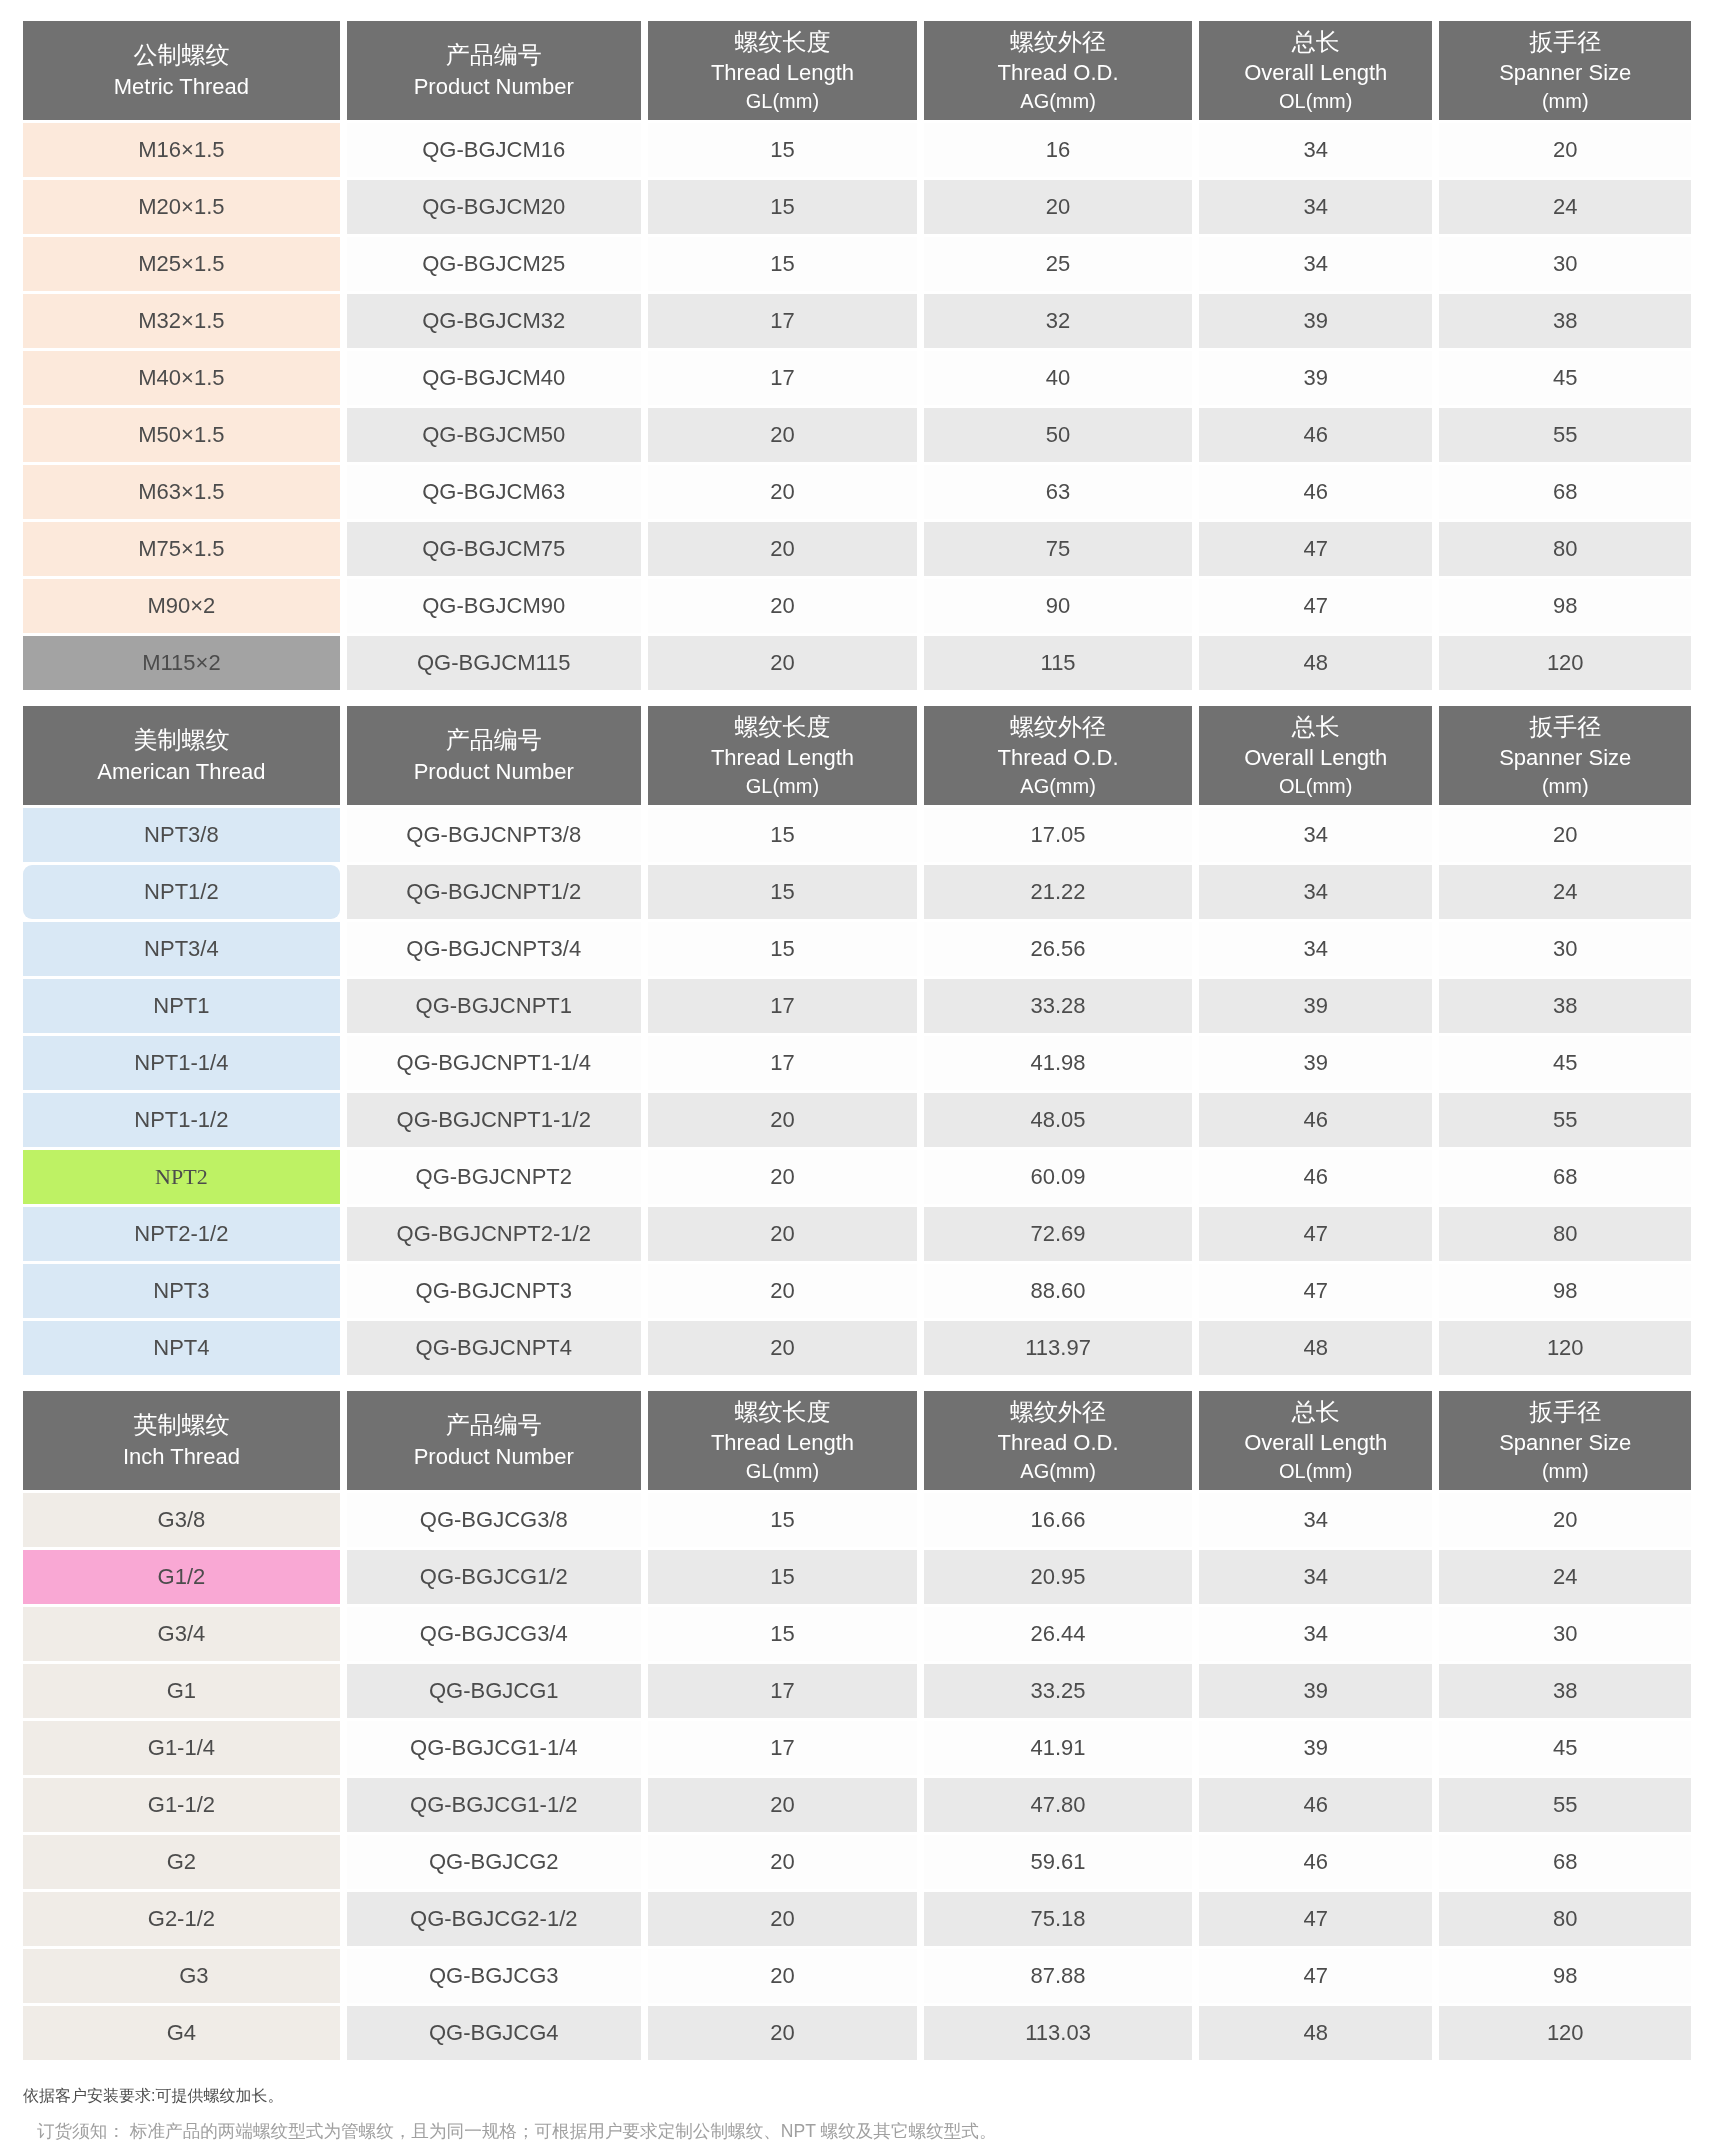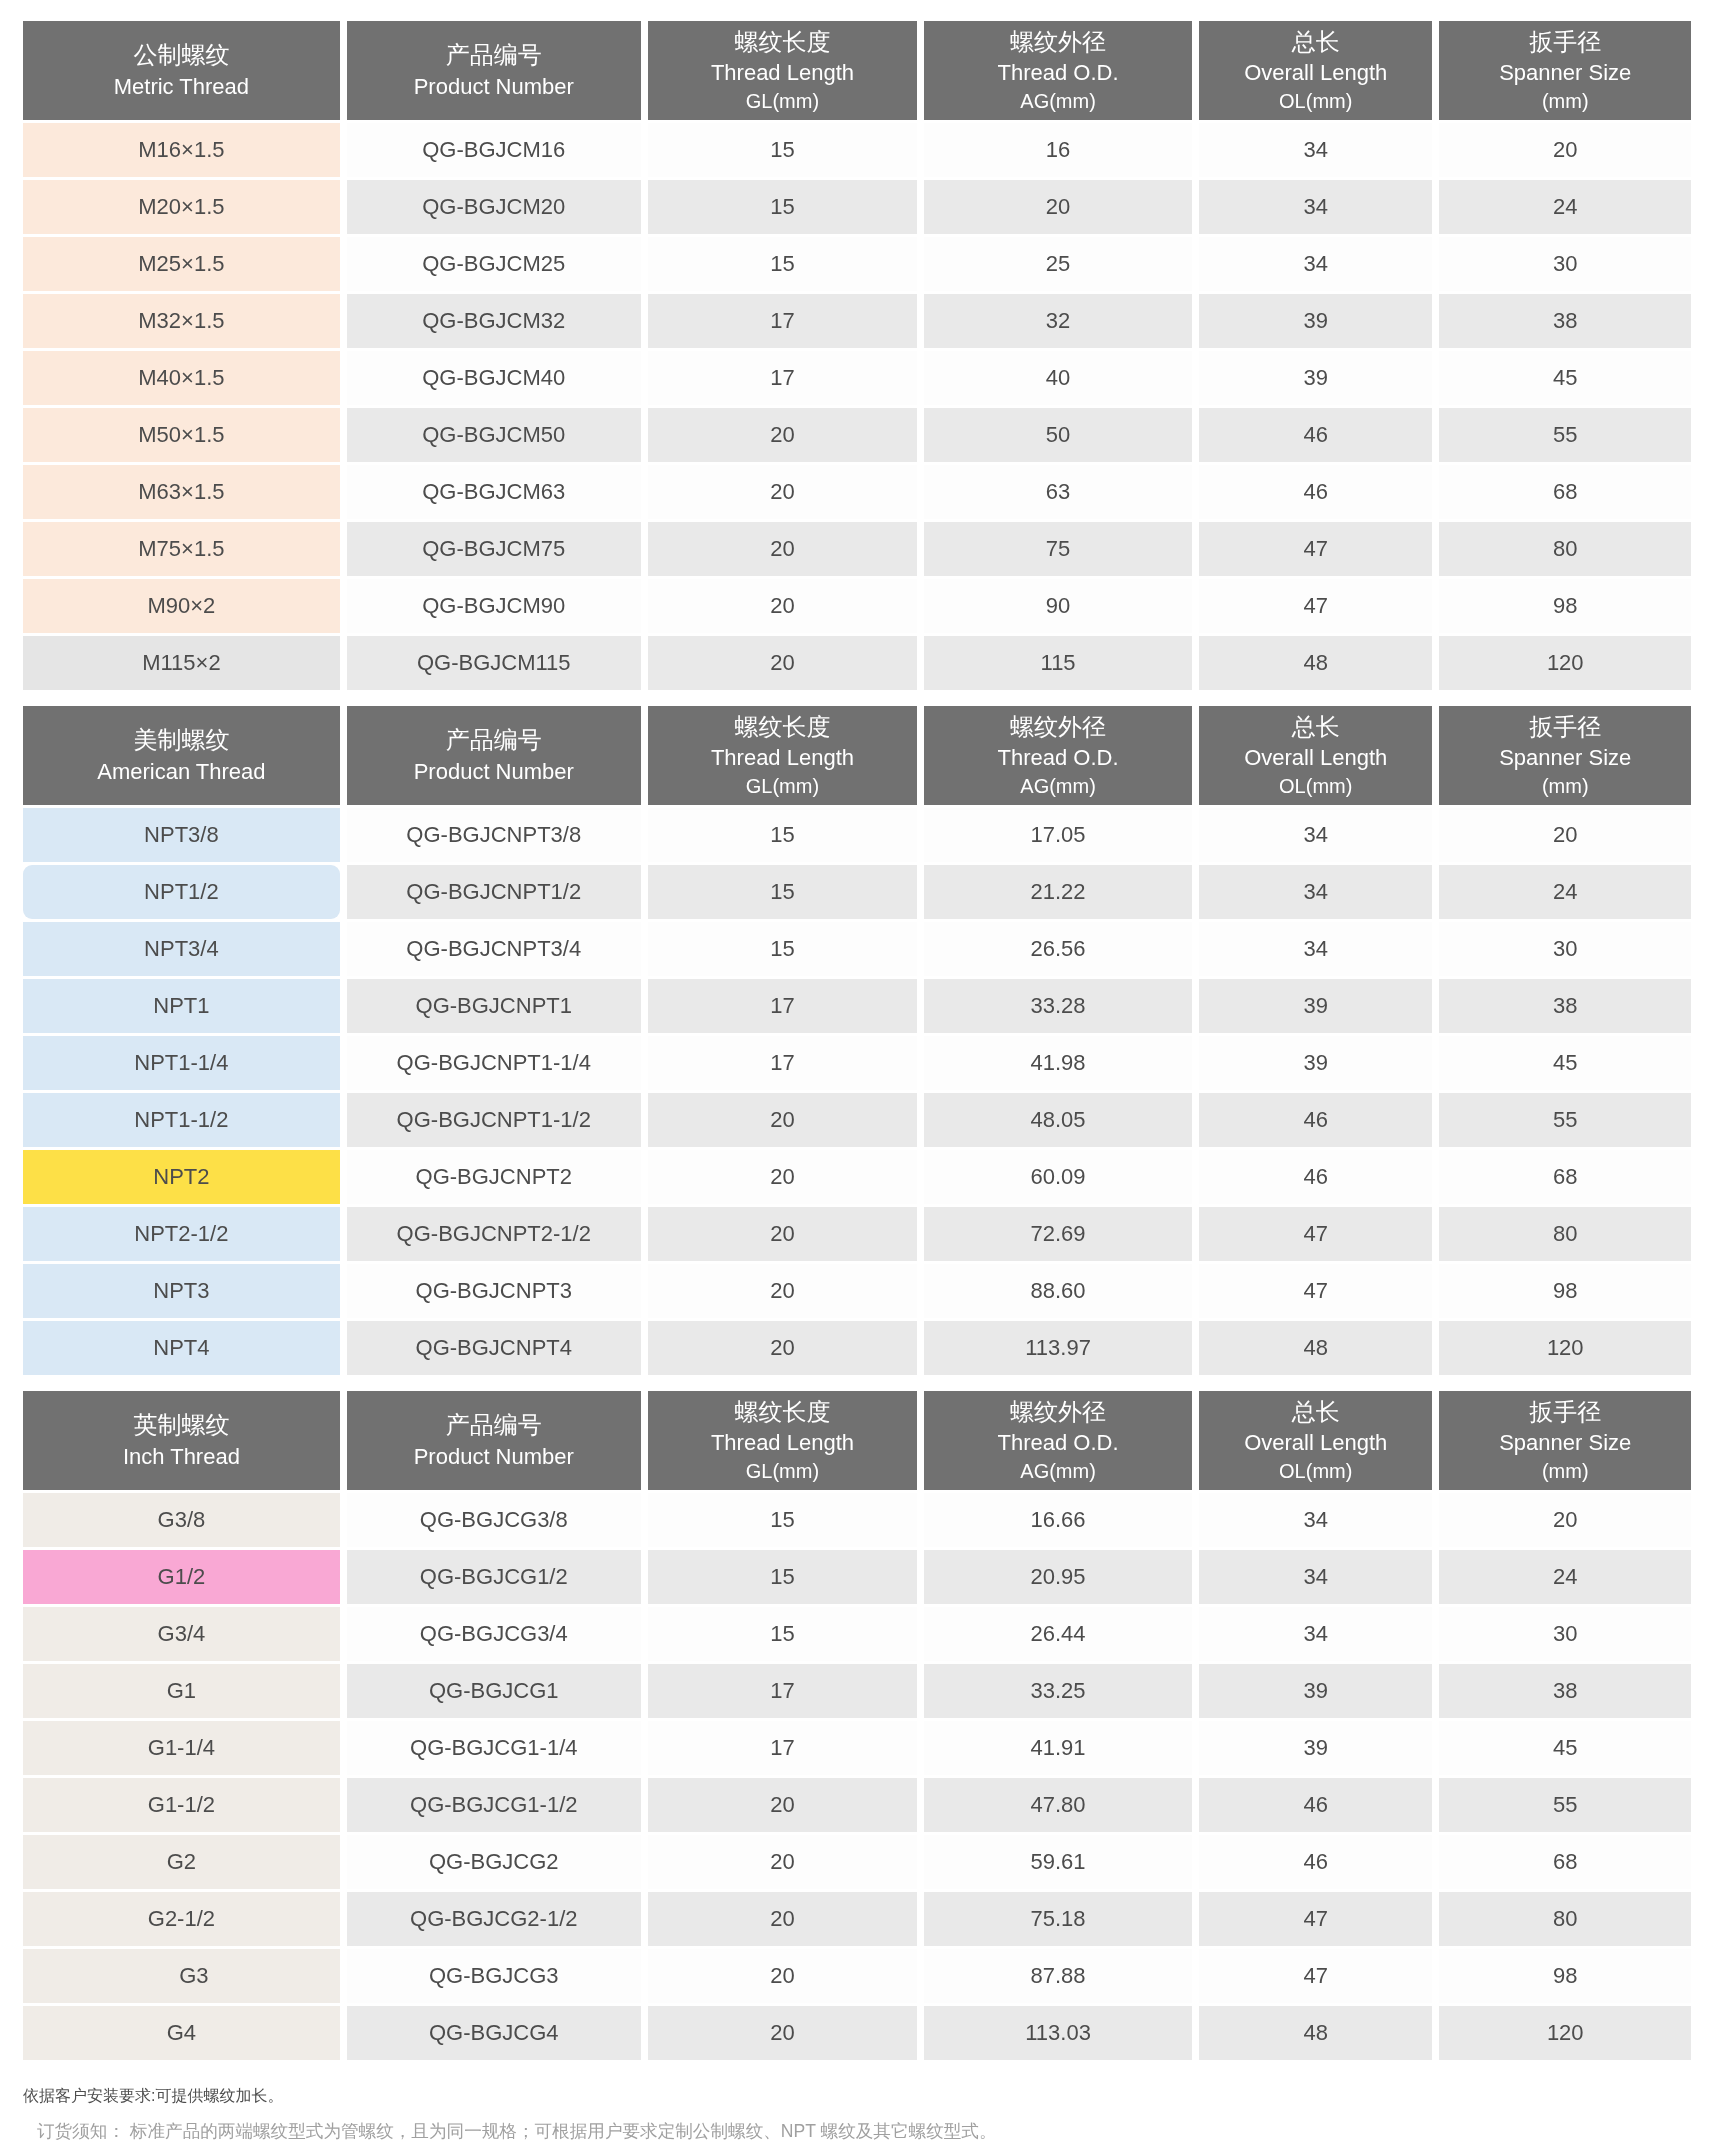--- a/index.html
+++ b/index.html
@@ -182,21 +182,21 @@
           </tr>
           <tr>
             <td style="background: rgb(252, 233, 219);">M90×2</td>
             <td>QG-BGJCM90</td>
             <td>20</td>
             <td>90</td>
             <td>47</td>
             <td>98</td>
           </tr>
           <tr class="alt">
-            <td style="background: #e5e5e5;">M115×2</td>
+            <td style="background: #a3a3a3;">M115×2</td>
             <td>QG-BGJCM115</td>
             <td>20</td>
             <td>115</td>
             <td>48</td>
             <td>120</td>
           </tr>
         </tbody>
       </table>
     </section>
 
@@ -285,21 +285,21 @@
           </tr>
           <tr class="alt">
             <td style="background: rgb(217, 232, 245);">NPT1-1/2</td>
             <td>QG-BGJCNPT1-1/2</td>
             <td>20</td>
             <td>48.05</td>
             <td>46</td>
             <td>55</td>
           </tr>
           <tr>
-            <td style="background: #fde047;">NPT2</td>
+            <td style="background: #bef264; font-family: Liberation Serif, serif;">NPT2</td>
             <td>QG-BGJCNPT2</td>
             <td>20</td>
             <td>60.09</td>
             <td>46</td>
             <td>68</td>
           </tr>
           <tr class="alt">
             <td style="background: rgb(217, 232, 245);">NPT2-1/2</td>
             <td>QG-BGJCNPT2-1/2</td>
             <td>20</td>

